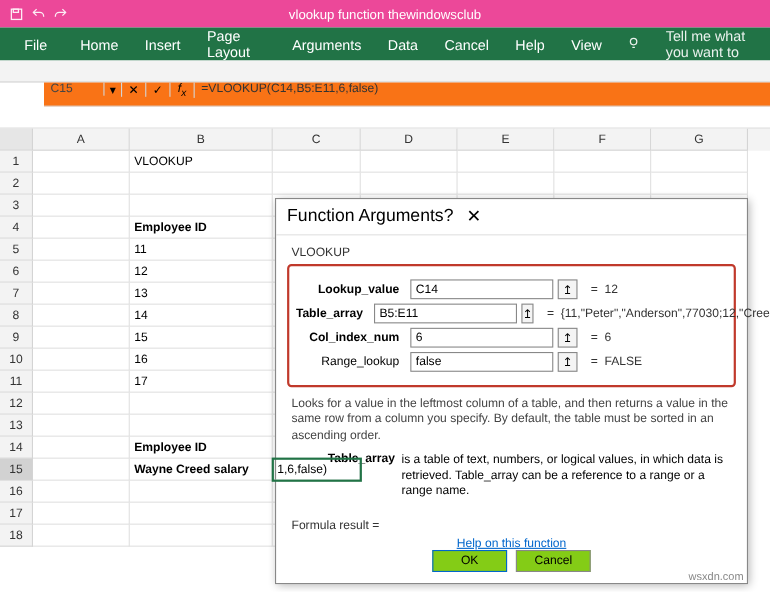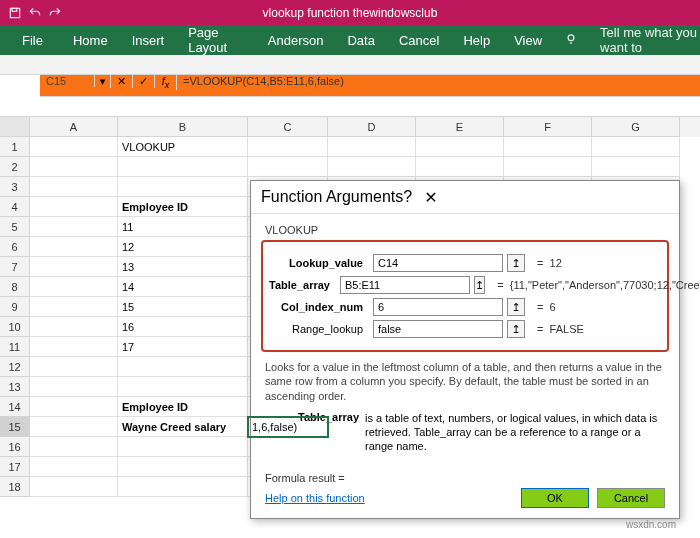--- a/index.html
+++ b/index.html
@@ -1,19 +1,19 @@
 <!DOCTYPE html>
 <html><head>
 <meta charset="utf-8">
 <style>
 * { box-sizing: border-box; margin: 0; padding: 0; font-family: "Segoe UI", Tahoma, sans-serif; }
 body { width: 700px; height: 538px; background: #fff; overflow: hidden; position: relative; font-size: 12px; }
 
 
-.titlebar { height: 25px; background: #be185d; display: flex; align-items: center; color: #fff; }
+.titlebar { height: 25px; background: #ec4899; display: flex; align-items: center; color: #fff; }
 .qat { display: flex; gap: 6px; padding: 0 8px; }
 .qat-btn { width: 14px; height: 14px; display: flex; align-items: center; justify-content: center; opacity: 0.9; }
 .qat-btn svg { width: 14px; height: 14px; }
 .titlebar-title { position: absolute; left: 50%; transform: translateX(-50%); font-size: 12px; }
 
 
 .ribbon { height: 30px; background: #217346; display: flex; color: #fff; padding-left: 10px; font-size: 13px; }
 .ribbon-tab { padding: 0 12px; height: 30px; display: flex; align-items: center; cursor: pointer; }
 .ribbon-tab.file { padding-right: 18px; }
 .tellme { display: flex; align-items: center; gap: 22px; margin-left: 10px; opacity: 0.9; }
@@ -62,21 +62,21 @@
 .arg-row { display: flex; align-items: center; margin: 4px 0; gap: 4px; }
 .arg-label { width: 100px; text-align: right; padding-right: 6px; }
 .arg-bold { font-weight: 700; }
 .arg-input { width: 130px; height: 18px; border: 1px solid #888; padding: 0 4px; font-size: 11px; }
 .arg-ref-btn { width: 18px; height: 18px; border: 1px solid #888; background: #f4f4f4; display:flex; align-items:center; justify-content:center; }
 .arg-eq { padding-left: 8px; color: #333; }
 .desc { padding: 8px 4px 6px; color: #444; line-height: 1.3; }
 .desc-sub { display: flex; padding: 2px 4px 10px; }
 .desc-sub .lbl { font-weight: 700; padding-right: 6px; width: 100px; text-align: right; }
 .desc-sub .txt { flex: 1; line-height: 1.3; }
-.dlg-bottom { display: flex; align-items: center; justify-content: space-between; padding: 0 4px; }
+.dlg-bottom { display: flex; align-items: center; justify-content: space-between; padding: 0 4px; flex-direction: column; }
 .help-link { color: #0066cc; text-decoration: underline; cursor: pointer; }
 .dlg-buttons { display: flex; gap: 8px; }
 .dlg-btn { width: 68px; height: 20px; border: 1px solid #888; background: #84cc16; font-size: 11px; display:flex; align-items:center; justify-content:center;}
 .dlg-btn.default { border: 1px solid #0066cc; }
 .result-row { padding: 8px 4px 4px; color:#333; }
 
 .watermark { position: absolute; right: 24px; bottom: 8px; font-size: 10px; color: #888; }
 </style>
 </head>
 <body>
@@ -103,21 +103,21 @@
       </span>
   </div>
   <div class="titlebar-title">vlookup function thewindowsclub</div>
 </div>
 
 <div class="ribbon">
   <div class="ribbon-tab file">File</div>
   <div class="ribbon-tab">Home</div>
   <div class="ribbon-tab">Insert</div>
   <div class="ribbon-tab">Page Layout</div>
-  <div class="ribbon-tab">Anderson</div>
+  <div class="ribbon-tab">Arguments</div>
   <div class="ribbon-tab">Data</div>
   <div class="ribbon-tab">Cancel</div>
   <div class="ribbon-tab">Help</div>
   <div class="ribbon-tab">View</div>
   <div class="tellme">
     <span><svg viewBox="0 0 24 24" fill="none" stroke="#fff" stroke-width="2">
           <circle cx="12" cy="10" r="5"></circle>
           <path d="M10 19h4"></path>
         </svg></span>
     <span>Tell me what you want to</span>

